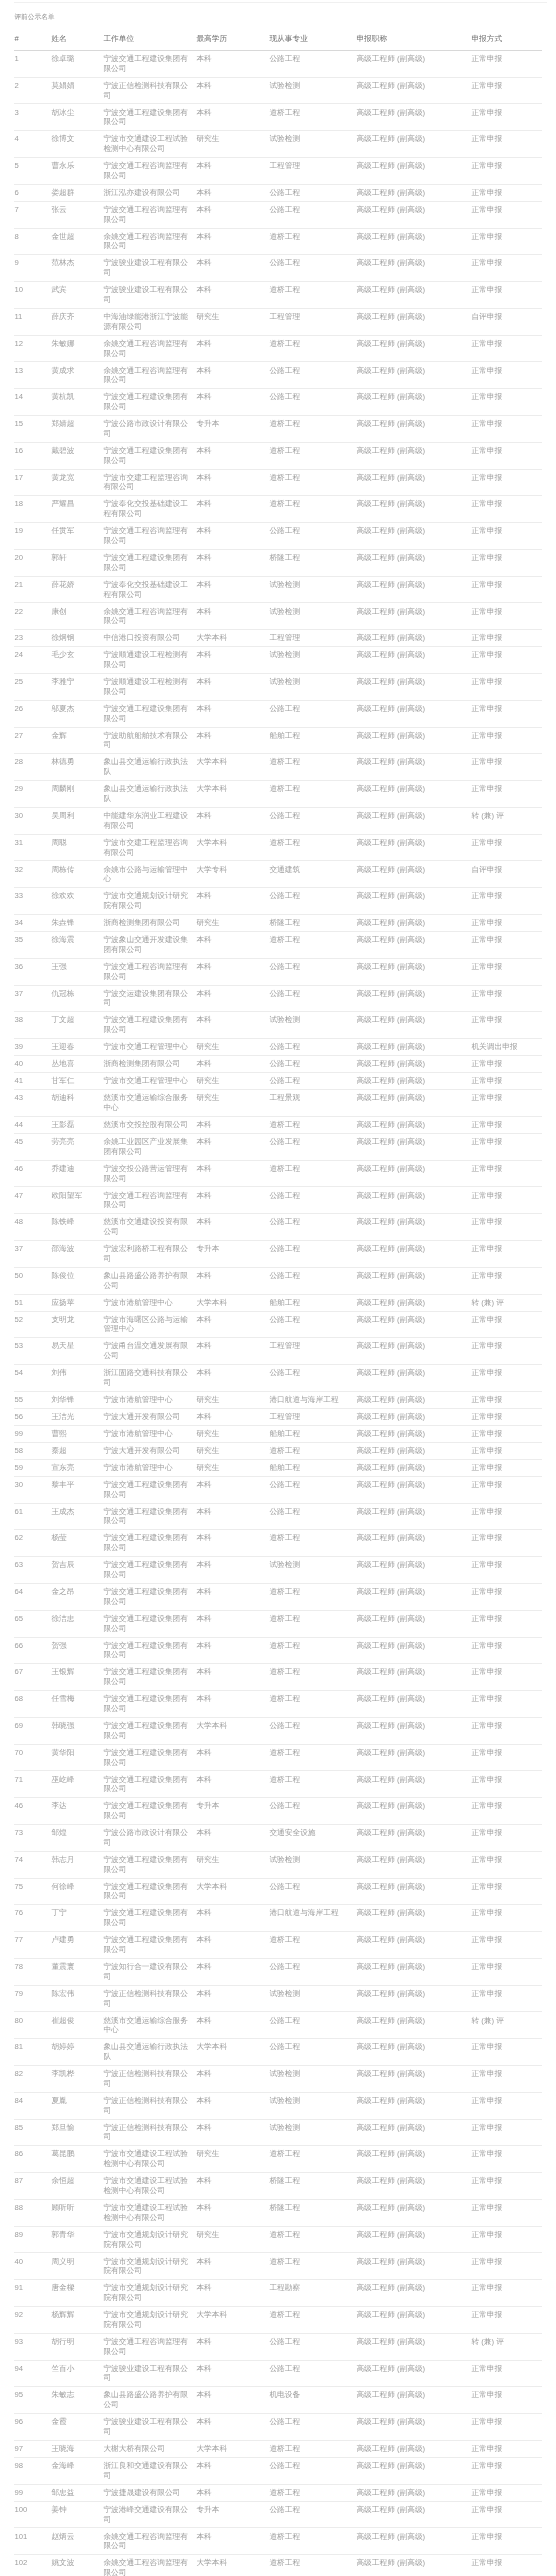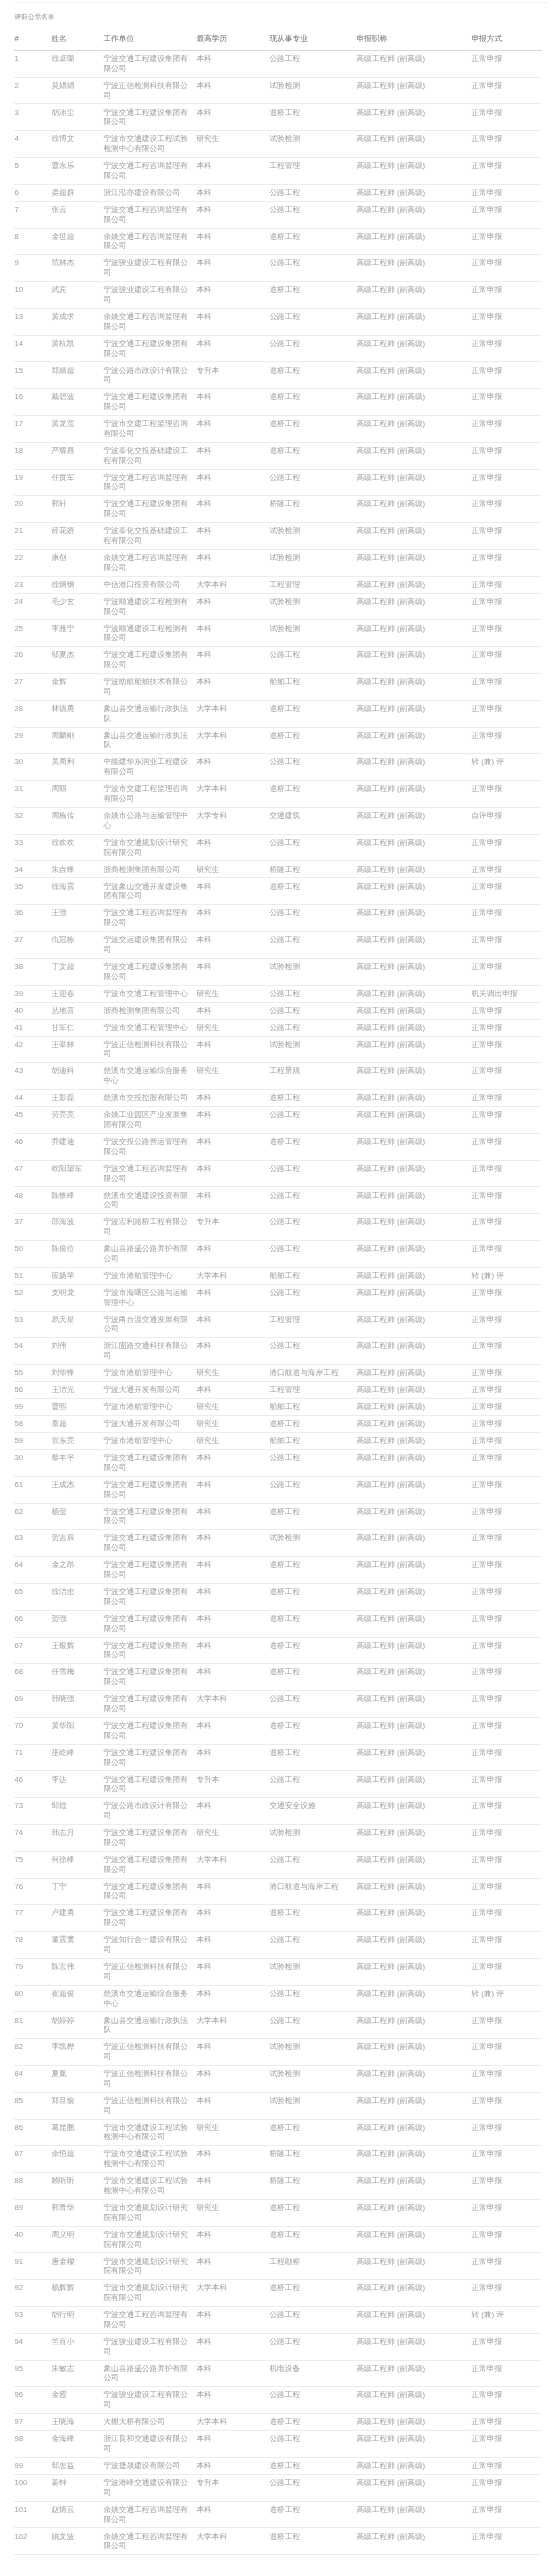--- a/index.html
+++ b/index.html
@@ -138,20 +138,38 @@
         <tr>
           <td>10</td>
           <td>武宾</td>
           <td>宁波骏业建设工程有限公司</td>
           <td>本科</td>
           <td>道桥工程</td>
           <td>高级工程师 (副高级)</td>
           <td>正常申报</td>
         </tr>
         <tr>
+          <td>11</td>
+          <td>薛庆齐</td>
+          <td>中海油绿能港浙江宁波能源有限公司</td>
+          <td>研究生</td>
+          <td>工程管理</td>
+          <td>高级工程师 (副高级)</td>
+          <td>自评申报</td>
+        </tr>
+        <tr>
+          <td>12</td>
+          <td>朱敏娜</td>
+          <td>余姚交通工程咨询监理有限公司</td>
+          <td>本科</td>
+          <td>道桥工程</td>
+          <td>高级工程师 (副高级)</td>
+          <td>正常申报</td>
+        </tr>
+        <tr>
           <td>13</td>
           <td>黄成求</td>
           <td>余姚交通工程咨询监理有限公司</td>
           <td>本科</td>
           <td>公路工程</td>
           <td>高级工程师 (副高级)</td>
           <td>正常申报</td>
         </tr>
         <tr>
           <td>14</td>
@@ -395,29 +413,20 @@
           <td>公路工程</td>
           <td>高级工程师 (副高级)</td>
           <td>正常申报</td>
         </tr>
         <tr>
           <td>41</td>
           <td>甘军仁</td>
           <td>宁波市交通工程管理中心</td>
           <td>研究生</td>
           <td>公路工程</td>
-          <td>高级工程师 (副高级)</td>
-          <td>正常申报</td>
-        </tr>
-        <tr>
-          <td>42</td>
-          <td>王举林</td>
-          <td>宁波正信检测科技有限公司</td>
-          <td>本科</td>
-          <td>试验检测</td>
           <td>高级工程师 (副高级)</td>
           <td>正常申报</td>
         </tr>
         <tr>
           <td>43</td>
           <td>胡迪科</td>
           <td>慈溪市交通运输综合服务中心</td>
           <td>研究生</td>
           <td>工程景观</td>
           <td>高级工程师 (副高级)</td>

